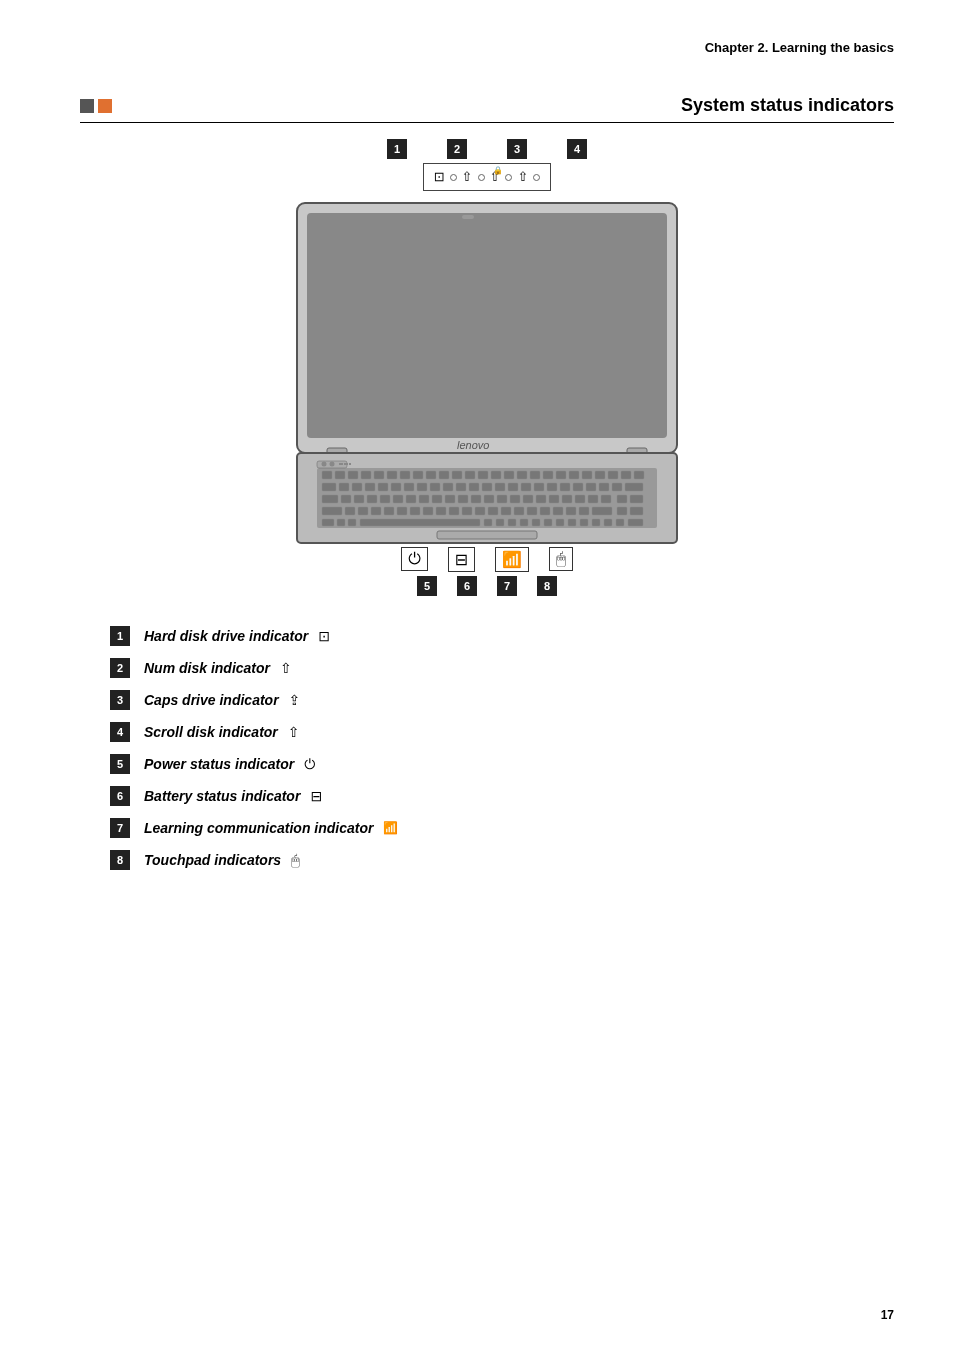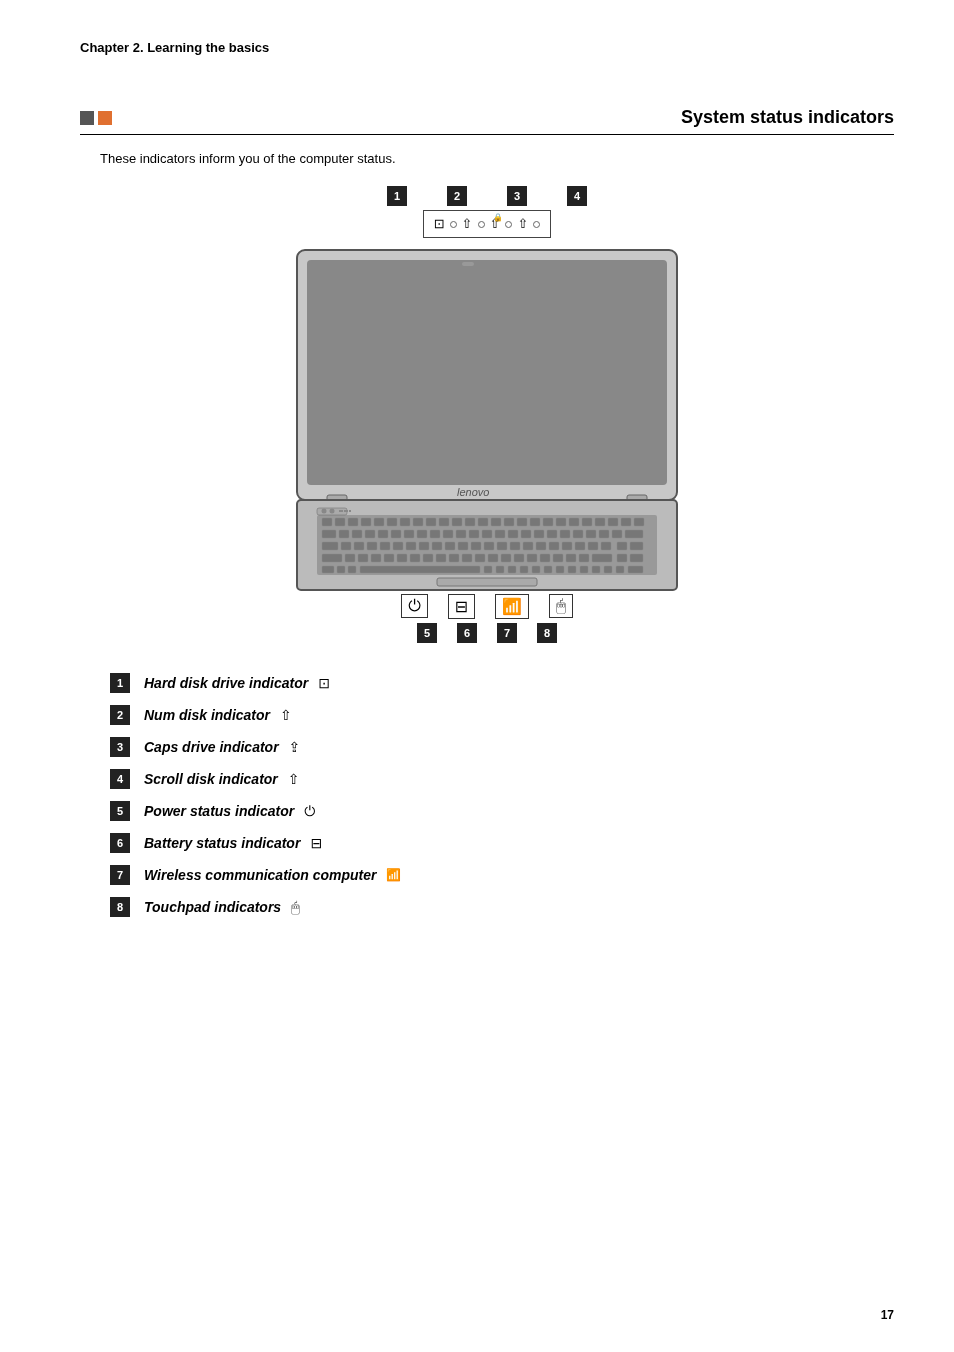--- a/index.html
+++ b/index.html
@@ -15,24 +15,24 @@
 
     .page-container {
       width: 954px;
       min-height: 1352px;
       padding: 40px 60px 40px 80px;
       position: relative;
     }
 
     
     .chapter-header {
-      text-align: left;
+      text-align: right;
       font-weight: bold;
       font-size: 13px;
-      margin-bottom: 52px;
+      margin-bottom: 40px;
       font-family: Arial, sans-serif;
     }
 
     
     .section-title-row {
       display: flex;
       align-items: center;
       margin-bottom: 16px;
       border-bottom: 1px solid #000;
       padding-bottom: 6px;
@@ -170,21 +170,20 @@
   </div>
 
   <div class="section-title-row">
     <div class="title-icons">
       <span class="title-icon-sq dark"></span>
       <span class="title-icon-sq orange"></span>
     </div>
     <span class="section-title">System status indicators</span>
   </div>
 
-  <p class="section-desc">These indicators inform you of the computer status.</p>
 
   <div class="diagram-area">
     <div class="laptop-wrapper">
 
       
       <div style="display:flex; justify-content:center; margin-bottom:2px; position:relative;">
         <div style="position:relative; width:220px;">
           <div style="display:flex; justify-content:space-between; margin-bottom:4px; padding: 0 10px;">
             <div class="callout-box">1</div>
             <div class="callout-box">2</div>
@@ -419,21 +418,21 @@
     </div>
 
     <div class="legend-item">
       <div class="legend-num">6</div>
       <span class="legend-text">Battery status indicator</span>
       <span class="legend-icon">⊟</span>
     </div>
 
     <div class="legend-item">
       <div class="legend-num">7</div>
-      <span class="legend-text">Wireless communication computer</span>
+      <span class="legend-text">Learning communication indicator</span>
       <span class="legend-icon" style="font-size:12px;">📶</span>
     </div>
 
     <div class="legend-item">
       <div class="legend-num">8</div>
       <span class="legend-text">Touchpad indicators</span>
       <span class="legend-icon">🖱</span>
     </div>
 
   </div>

